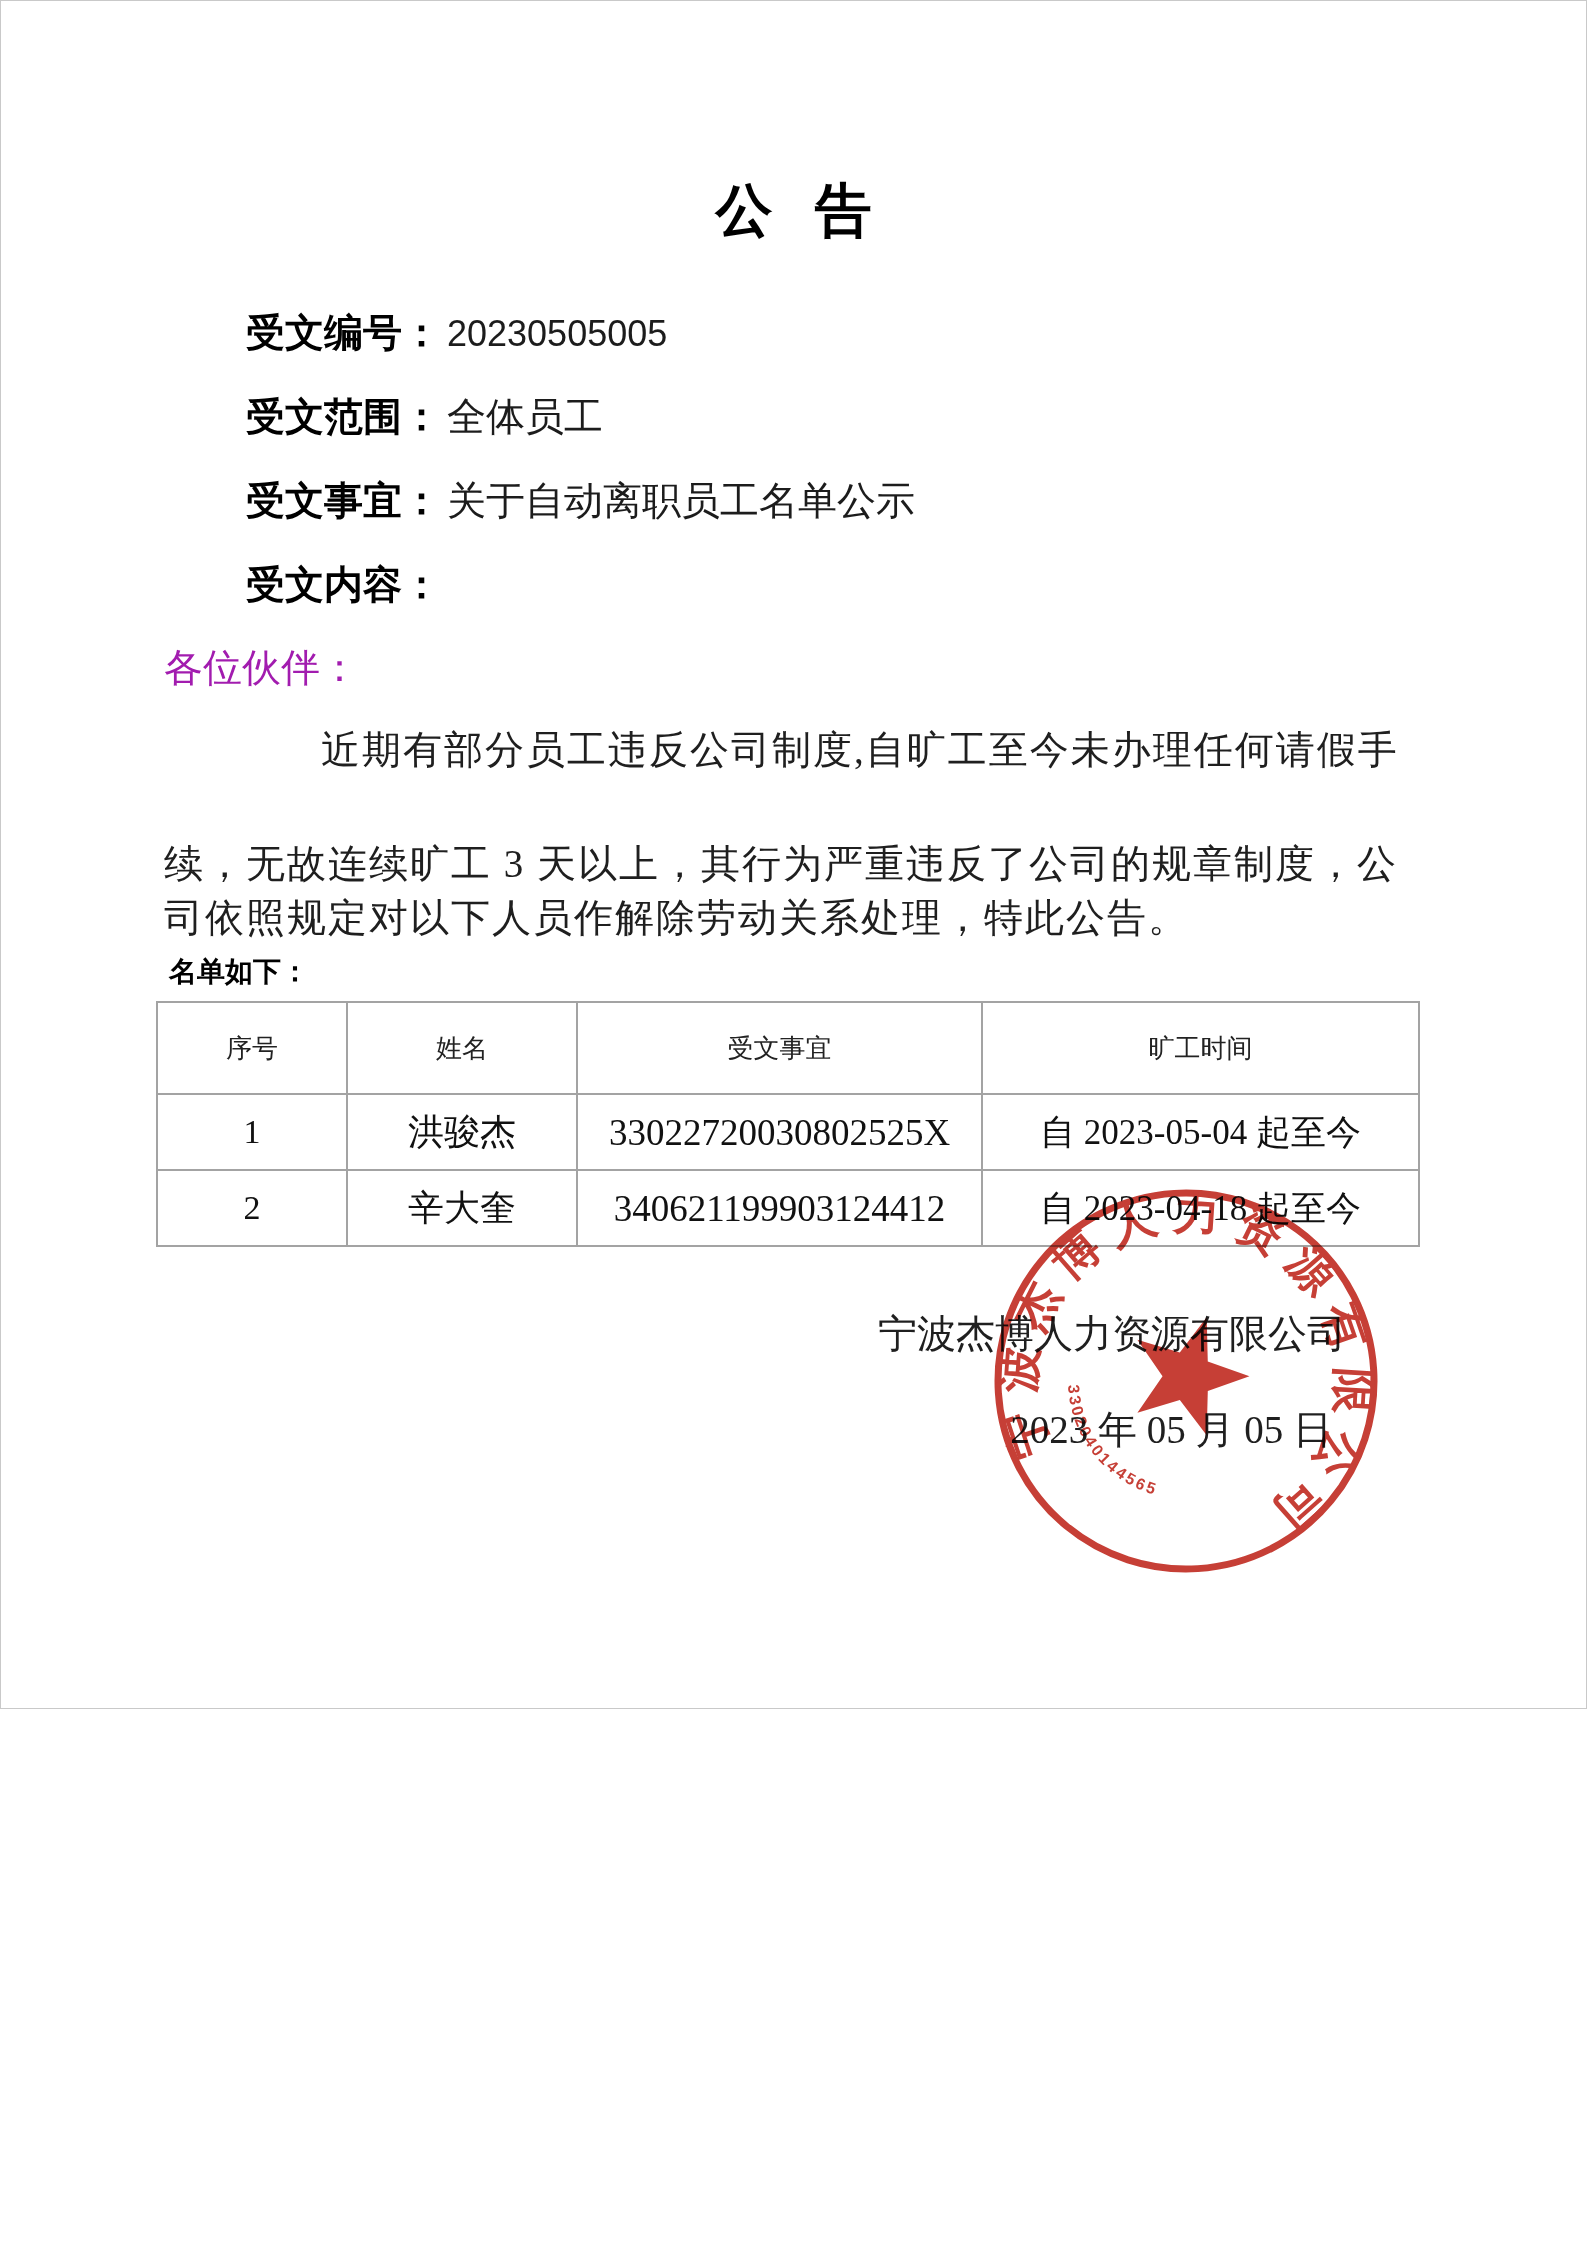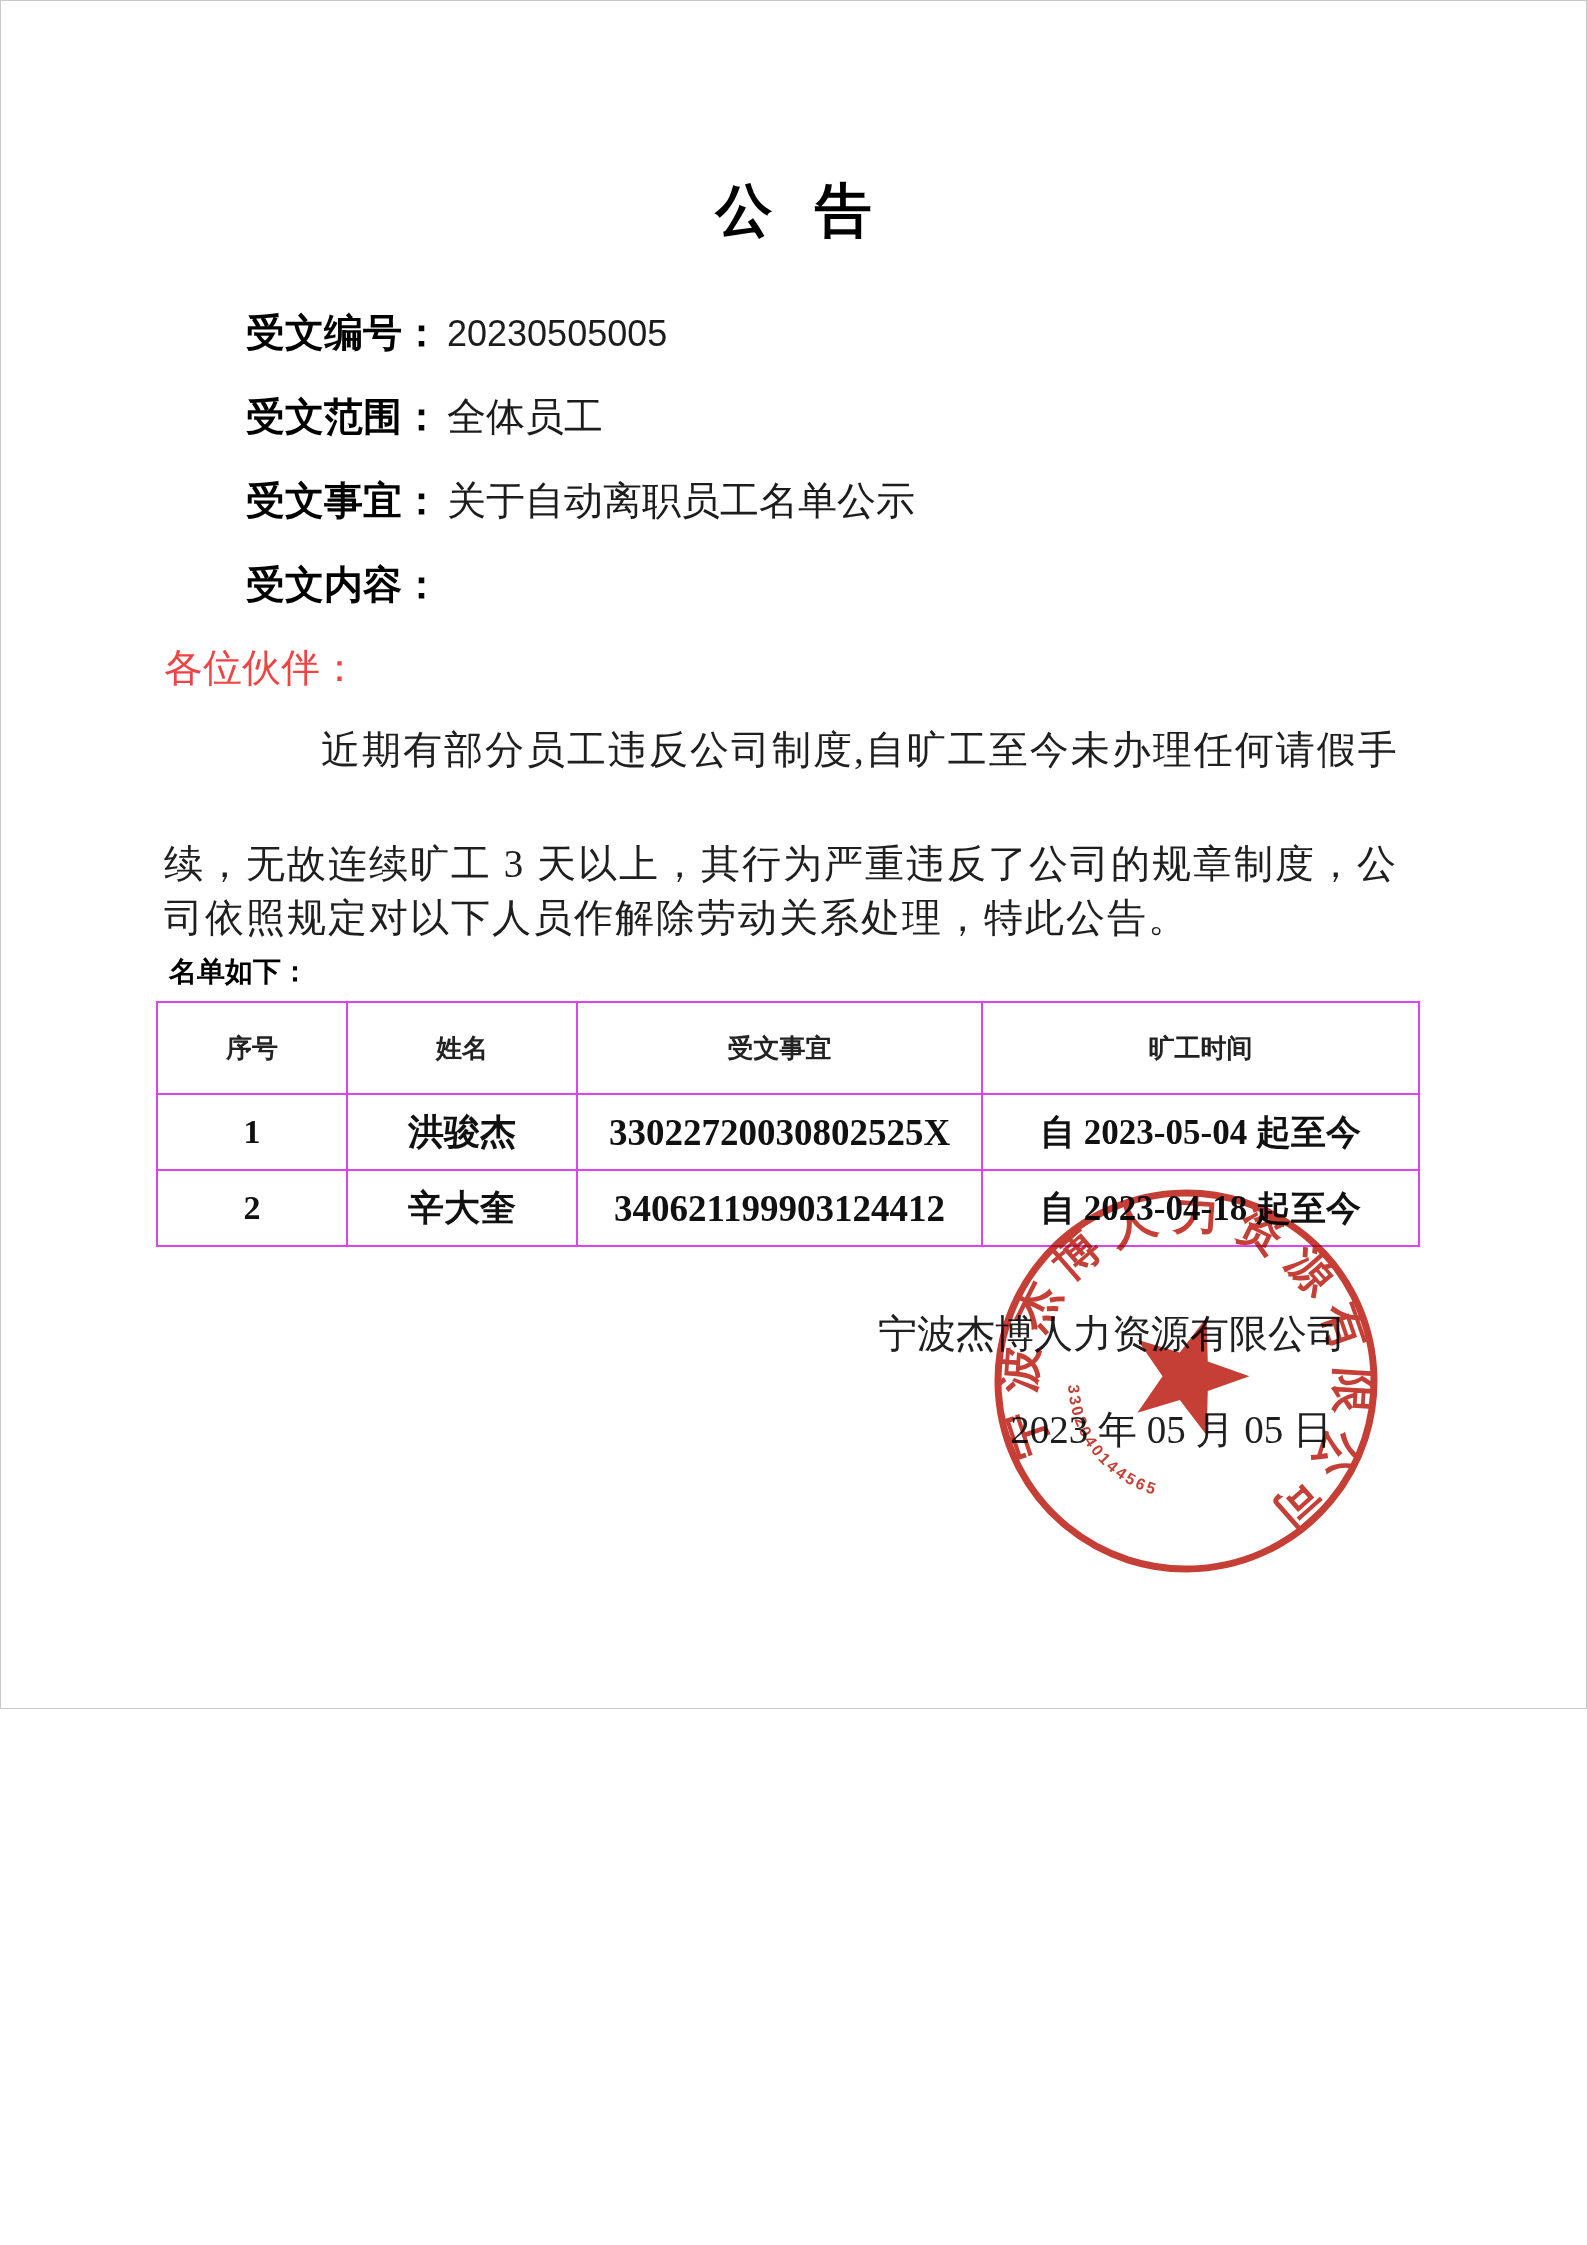--- a/index.html
+++ b/index.html
@@ -20,34 +20,34 @@
     font-size:57px;font-weight:bold;
     word-spacing:28px;
     color:#000;
     margin:0;
   }
   .field{font-size:39px;left:245px;}
   .f0{top:305px;} .f1{top:389px;} .f2{top:473px;} .f3{top:557px;}
   .flabel{font-weight:bold;color:#000;}
   .fvalue{font-weight:normal;color:#1c1c1c;margin-left:6px;}
   .fvalue.sans{font-family:"Liberation Sans","DejaVu Sans",sans-serif;font-size:36px;}
-  .salutation{top:640px;left:163px;font-size:39px;color:#ef4444;font-family:Liberation Serif, serif;}
+  .salutation{top:640px;left:163px;font-size:39px;color:#a21caf;font-family:Liberation Serif, serif;}
   .bodyline{font-size:39px;color:#1f1f1f;letter-spacing:2px;margin:0;}
   .b0{top:722px;left:320px;text-align:right;}
   .b1{top:836px;left:163px;}
   .b2{top:890px;left:163px;}
   .list-label{top:952px;left:168px;font-size:28px;font-weight:bold;color:#000;}
   .roster{
     position:absolute;top:1000px;left:155px;width:1262px;
     border-collapse:collapse;table-layout:fixed;
   }
   .roster td,.roster th{
-    border:2px solid #d946ef;
+    border:2px solid #a3a3a3;
     text-align:center;vertical-align:middle;
-    font-weight:bold;color:#111;
+    font-weight:normal;color:#111;
     overflow:hidden;
   }
   .roster thead tr{height:92px;}
   .roster thead th{font-size:26px;color:#222;}
   .roster tbody tr{height:76px;}
   .cell-idx{font-size:34px;}
   .cell-name{font-size:36px;border-radius:14px;}
   .cell-id{font-size:37px;}
   .cell-time{font-size:35px;}
   .sig-company{top:1306px;right:240px;font-size:39px;color:#1f1f1f;}

